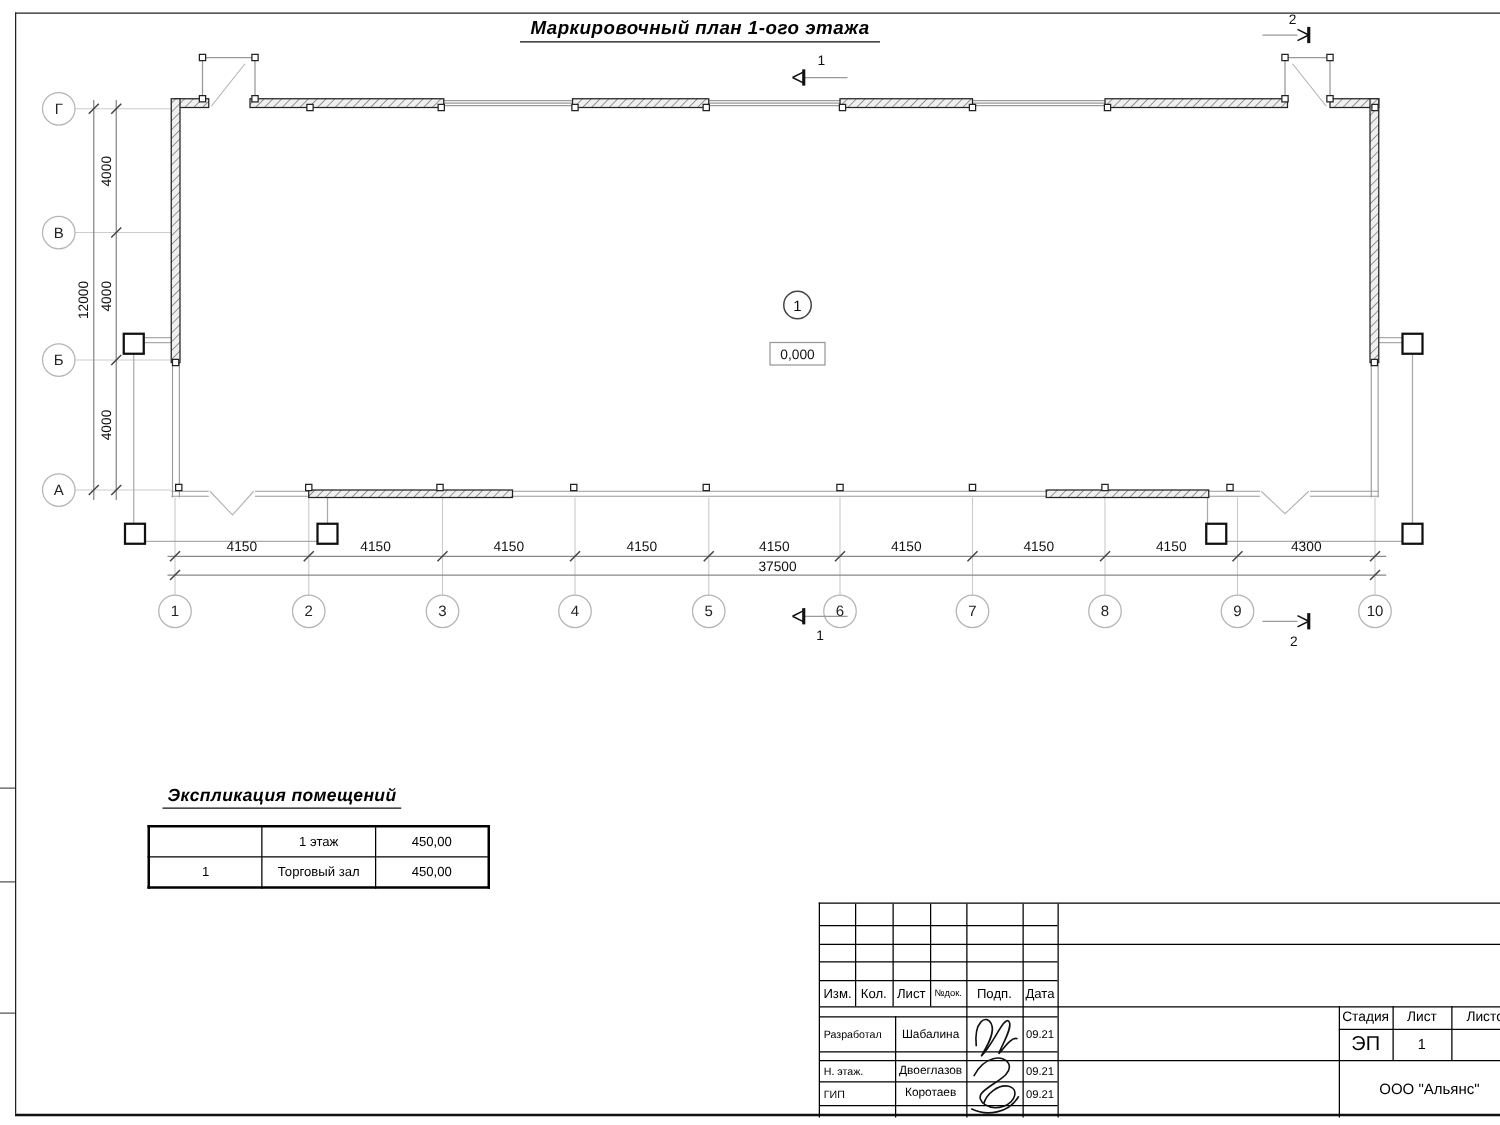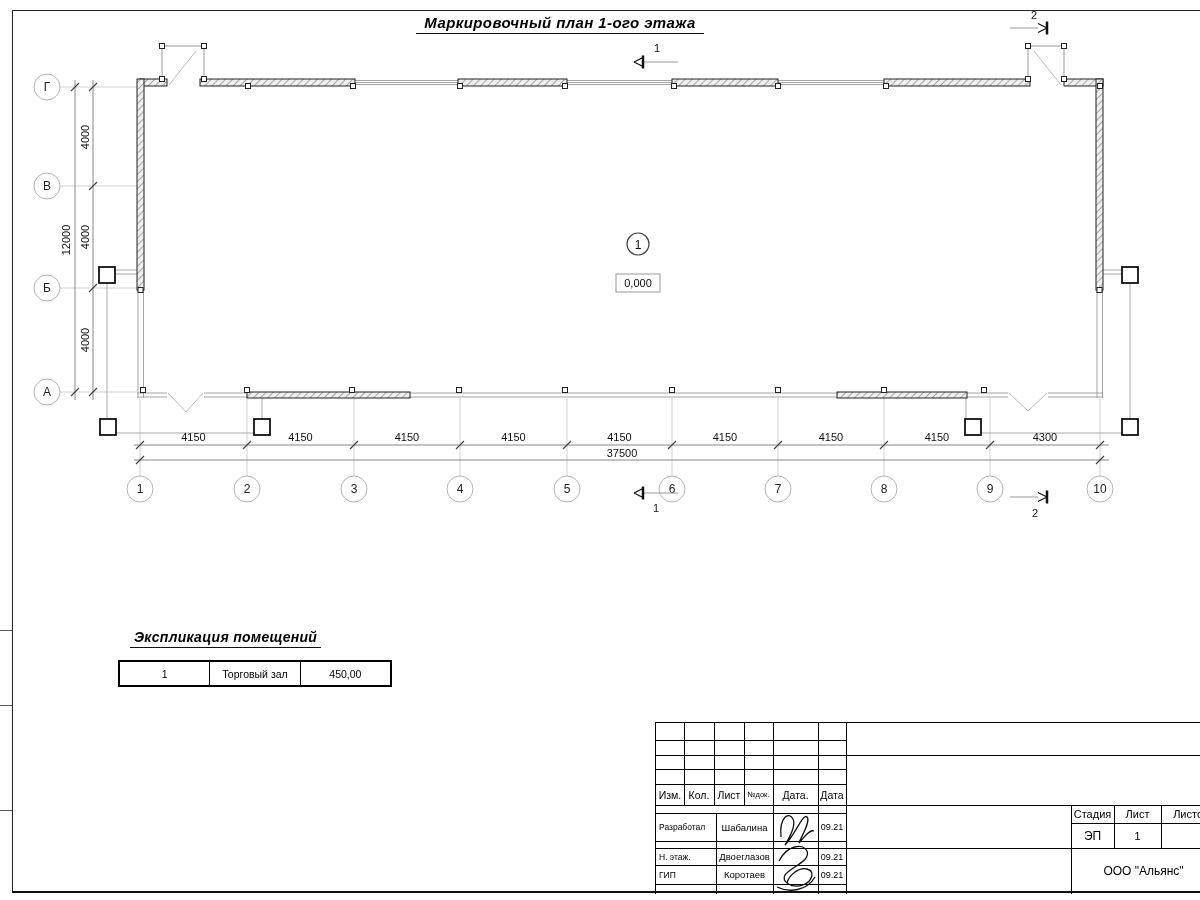--- a/index.html
+++ b/index.html
@@ -238,20 +238,25 @@
   <g>
     <rect x="616" y="274" width="44" height="18" fill="#fff" stroke="#999"></rect>
     <text class="dimtxt" x="638" y="287" text-anchor="middle">0,000</text>
   </g>
 </svg>
 
 <div class="expl-title"><span>Экспликация  помещений</span></div>
 <table class="expl">
   <tbody>
   <tr class="r">
+    <td></td>
+    <td>1 этаж</td>
+    <td>450,00</td>
+  </tr>
+  <tr class="r">
     <td>1</td>
     <td class="lft">Торговый зал</td>
     <td>450,00</td>
   </tr>
 </tbody>
   </table>
 
 <div class="stamp">
 
   <div class="vl" style="left:28px;top:0;height:82px"></div>
@@ -274,21 +279,21 @@
   <div class="hl" style="left:415px;top:100px;width:145px"></div>
   <div class="hl" style="left:0;top:118px;width:190px"></div>
   <div class="hl" style="left:0;top:125px;width:560px"></div>
   <div class="hl" style="left:0;top:142px;width:190px"></div>
   <div class="hl" style="left:0;top:161px;width:190px"></div>
 
   <div class="sc" style="left:0;top:61px;width:28px;height:21px">Изм.</div>
   <div class="sc" style="left:28px;top:61px;width:30px;height:21px">Кол.</div>
   <div class="sc" style="left:58px;top:61px;width:30px;height:21px">Лист</div>
   <div class="sc" style="left:88px;top:61px;width:29px;height:21px;font-size:7.5px">№док.</div>
-  <div class="sc" style="left:117px;top:61px;width:45px;height:21px">Дата.</div>
+  <div class="sc" style="left:117px;top:61px;width:45px;height:21px">Подп.</div>
   <div class="sc" style="left:162px;top:61px;width:28px;height:21px">Дата</div>
 
   <div class="sc left" style="left:0;top:90px;width:60px;height:28px;font-size:8.5px">Разработал</div>
   <div class="sc" style="left:60px;top:90px;width:57px;height:28px;font-size:9.5px">Шабалина</div>
   <div class="sc" style="left:162px;top:90px;width:28px;height:28px;font-size:9px">09.21</div>
 
   <div class="sc left" style="left:0;top:125px;width:60px;height:17px;font-size:8.5px">Н. этаж.</div>
   <div class="sc" style="left:60px;top:125px;width:57px;height:17px;font-size:9.5px">Двоеглазов</div>
   <div class="sc" style="left:162px;top:125px;width:28px;height:17px;font-size:9px">09.21</div>
 
@@ -299,17 +304,17 @@
   <svg class="sigsvg" style="left:117px;top:84px" width="45" height="40" viewBox="0 0 45 40">
     <path d="M8 30 C6 10 16 4 20 12 C24 20 14 34 12 38 C22 28 30 6 34 10 C38 14 28 30 26 36 C30 32 36 22 41 24" stroke="#111" stroke-width="1.3" fill="none"></path>
   </svg>
   <svg class="sigsvg" style="left:117px;top:118px" width="45" height="52" viewBox="0 0 45 52">
     <path d="M6 20 C14 4 30 2 34 10 C38 20 18 26 12 34 C8 40 18 48 30 44 C40 40 42 30 34 28 C26 26 16 34 14 42 M4 46 C16 52 34 50 42 36" stroke="#111" stroke-width="1.3" fill="none"></path>
   </svg>
 
   <div class="sc" style="left:415px;top:82px;width:43px;height:18px;font-size:11px">Стадия</div>
   <div class="sc" style="left:458px;top:82px;width:47px;height:18px;font-size:11px">Лист</div>
   <div class="sc" style="left:505px;top:82px;width:60px;height:18px;font-size:11px">Листов</div>
-  <div class="sc" style="left:415px;top:100px;width:43px;height:25px;font-size:12px">ЭП</div>
+  <div class="sc" style="left:415px;top:100px;width:43px;height:25px;font-size:16px">ЭП</div>
   <div class="sc" style="left:458px;top:100px;width:47px;height:25px;font-size:11.5px">1</div>
 
   <div class="sc" style="left:415px;top:125px;width:145px;height:46px;font-size:12px">ООО "Альянс"</div>
 </div>
 
 </body></html>

